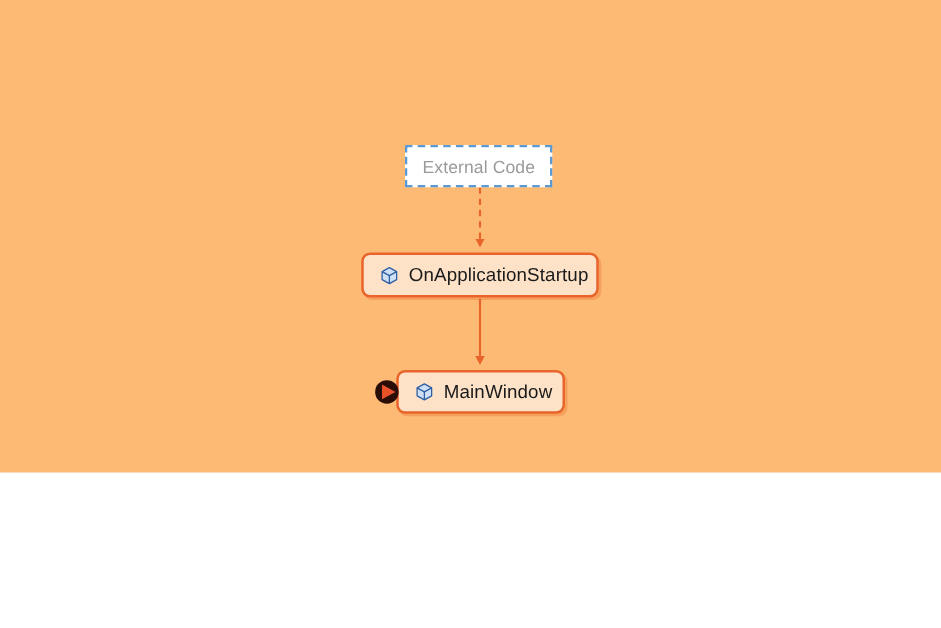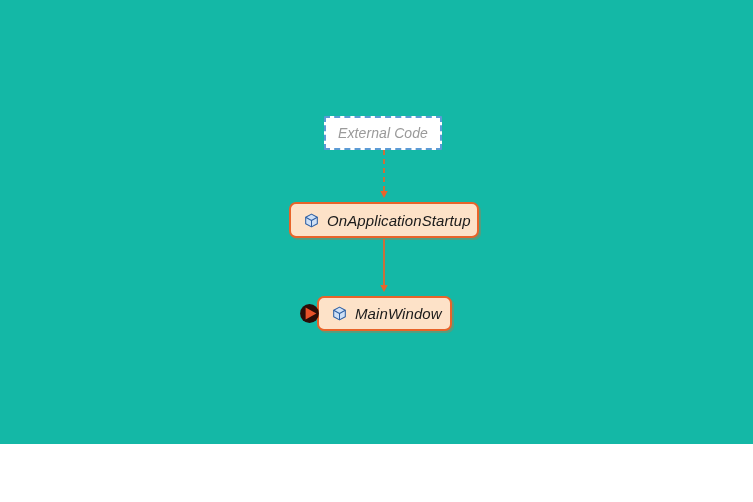--- a/index.html
+++ b/index.html
@@ -10,23 +10,22 @@
     width: 753px;
     height: 502px;
     background: #ffffff;
     font-family: "Liberation Sans", sans-serif;
     overflow: hidden;
   }
 
   #canvas {
     position: relative;
     width: 753px;
-    height: 444px;
-    background: #14b8a6;
-    font-style: italic;
+    height: 378px;
+    background: #fdba74;
   }
 
   
   #edges {
     position: absolute;
     left: 0;
     top: 0;
     width: 753px;
     height: 502px;
     pointer-events: none;

